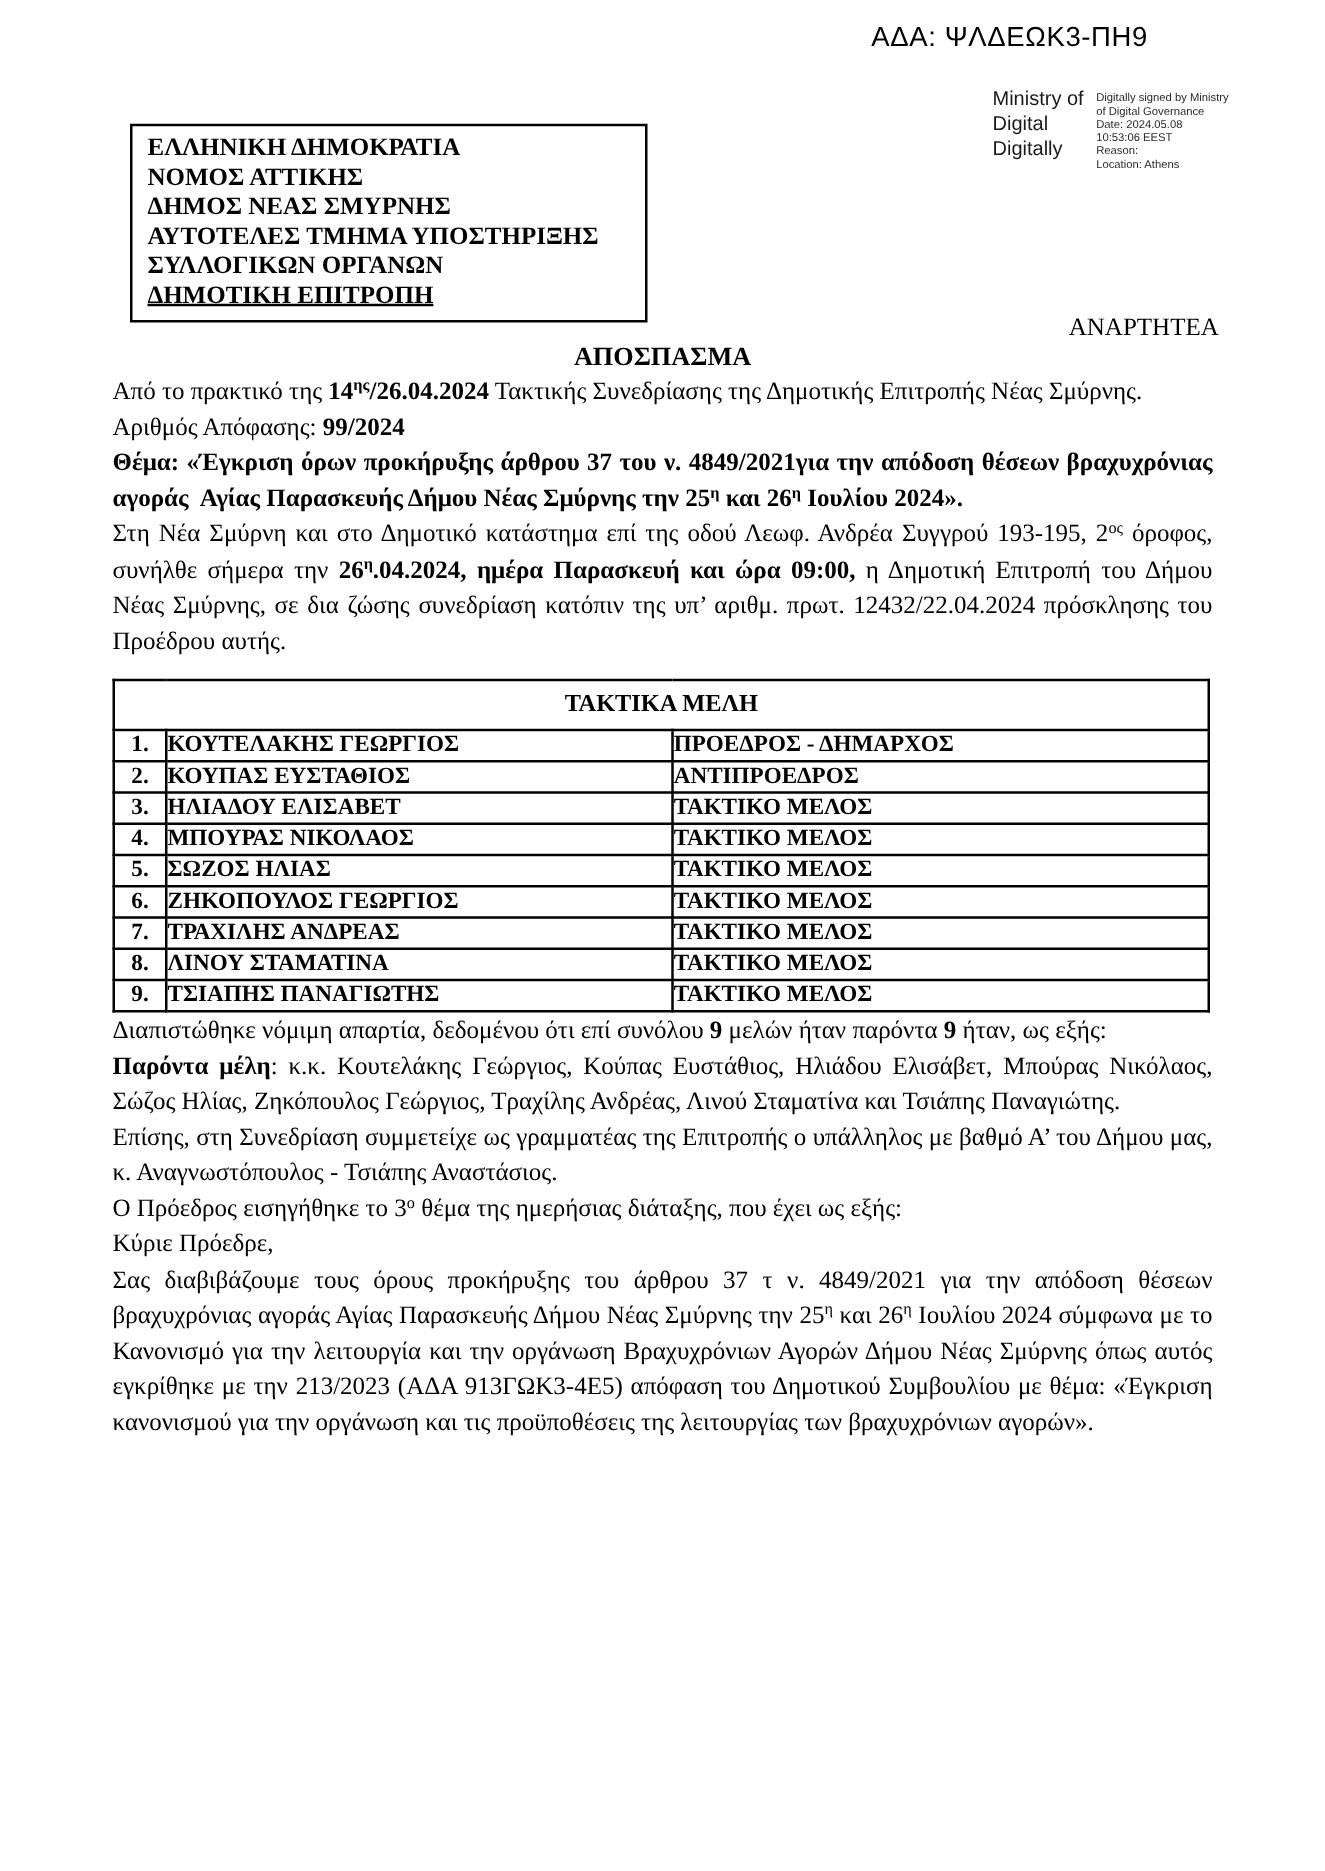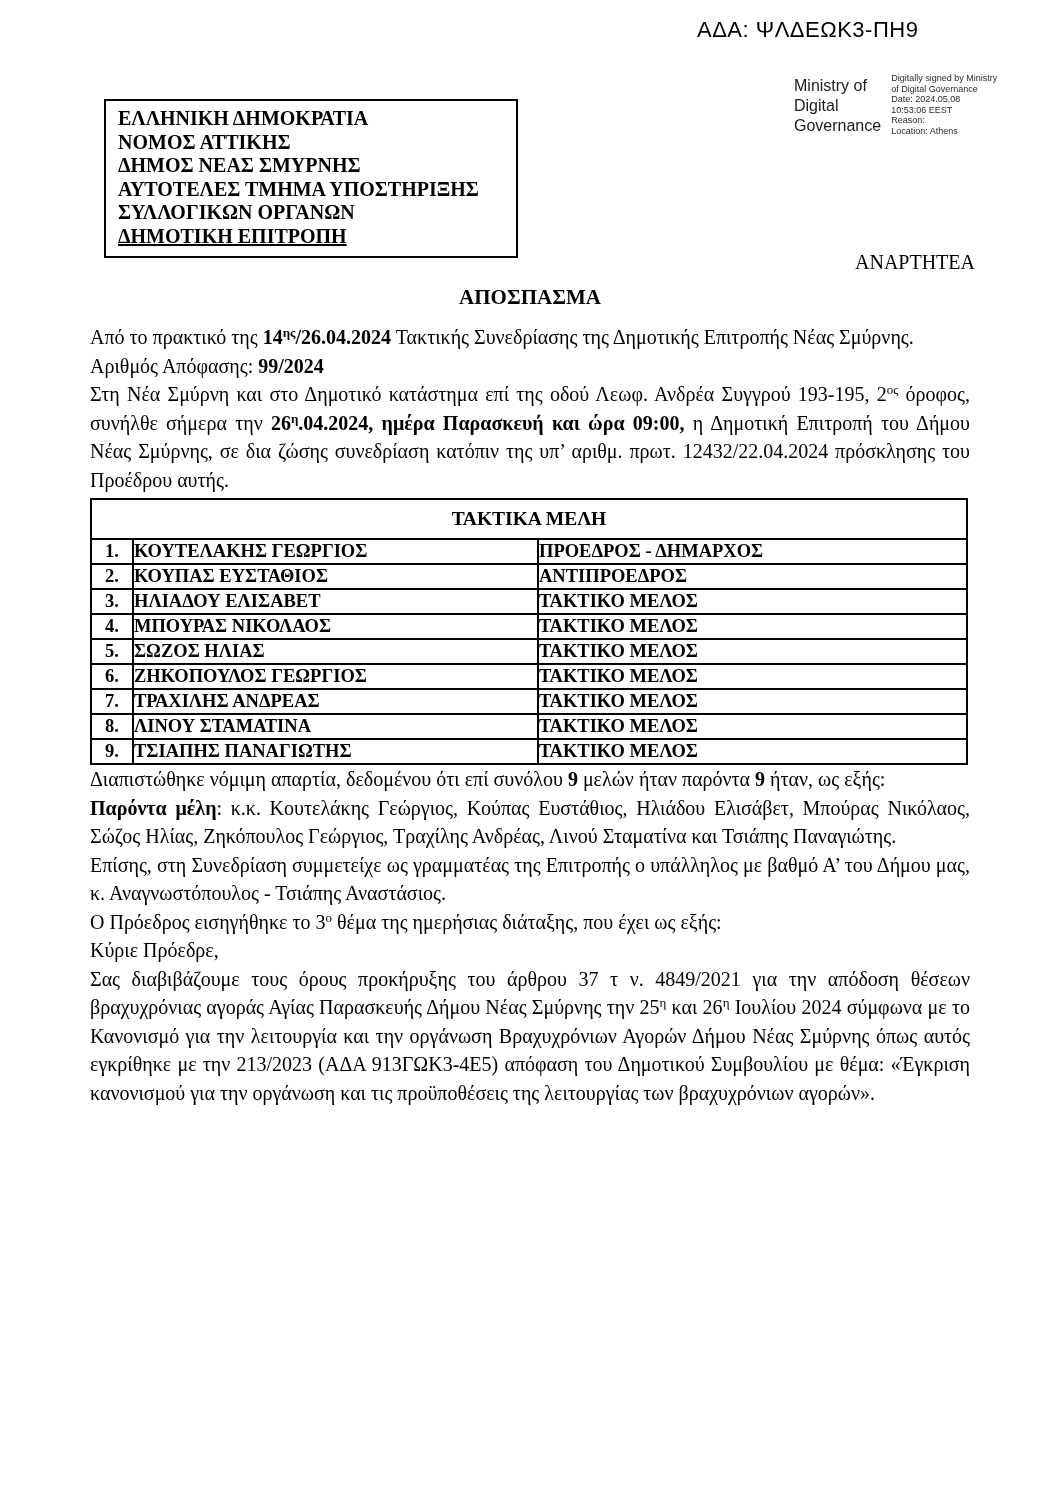--- a/index.html
+++ b/index.html
@@ -7,42 +7,42 @@
     position:relative; width:1060px; height:1427px; background:#ffffff;
     font-family:"Liberation Serif", serif; color:#000; overflow:hidden;
   }
   
   .ada {
     position:absolute; top:17px; left:697px;
     font-family:"Liberation Sans", sans-serif; font-size:22px; letter-spacing:0.5px;
   }
   
   .sig { position:absolute; top:70px; left:794px; display:flex; gap:10px;
-         font-family:"Liberation Sans", sans-serif;align-items:flex-end; }
+         font-family:"Liberation Sans", sans-serif; }
   .sig-name { font-size:16px; line-height:20px; color:#1a1a1a; }
   .sig-details { font-size:9px; line-height:10.5px; padding-top:3px; color:#2a2a2a; width:120px; }
   
   .letterhead {
     position:absolute; top:99px; left:104px; width:398px;
     border:2px solid #000; padding:6px 0 8px 12px;
     font-weight:bold; font-size:20px; line-height:23.5px;
   }
   .lh-underlined { text-decoration:underline; }
   .anartitea { position:absolute; top:251px; right:85px; font-size:20px; }
 
   .content { position:absolute; top:272px; left:90px; width:880px; }
-  .doc-title { text-align:center; font-weight:bold; font-size:21px; line-height:27px; margin:12px; }
+  .doc-title { text-align:center; font-weight:bold; font-size:21px; line-height:27px; margin:0; }
   p.body { margin:0; font-size:20px; line-height:28.5px; text-align:justify; }
   .gap-before { margin-top:29px; }
   .b { font-weight:bold; }
   sup { font-size:13px; line-height:0; vertical-align:7px; }
 
   .composition { margin:28px 0 0 145px; font-size:20px; line-height:28px; text-align:left; }
 
-  table.members { border-collapse:collapse; width:878px; margin-top:4px;
+  table.members { border-collapse:collapse; width:878px; margin-top:16px;
                   font-weight:bold; font-size:18.5px; }
   table.members th, table.members td { border:2px solid #000; }
   table.members th { height:36px; text-align:center; font-size:19.5px; }
   table.members td { height:21px; line-height:21px; padding:1px 0; }
   td.c-num  { width:40px; text-align:center; }
   td.c-name { width:403px; padding-left:10px; }
   td.c-role { padding-left:10px; }
 
   .quorum { margin-top:30px; }
 
@@ -58,21 +58,21 @@
 <body>
 
 <div class="page">
 
   <div class="ada">ΑΔΑ: ΨΛΔΕΩΚ3-ΠΗ9</div>
 
   <div class="sig">
     <div class="sig-name">
         <div>Ministry of</div>
         <div>Digital</div>
-        <div>Governance</div>
+        <div>Digitally</div>
       </div>
     <div class="sig-details">
         <div>Digitally signed by Ministry</div>
         <div>of Digital Governance</div>
         <div>Date: 2024.05.08</div>
         <div>10:53:06 EEST</div>
         <div>Reason:</div>
         <div>Location: Athens</div>
       </div>
   </div>
@@ -89,20 +89,21 @@
   </div>
 
   <div class="anartitea">ΑΝΑΡΤΗΤΕΑ</div>
 
   <div class="content">
     <p class="doc-title">ΑΠΟΣΠΑΣΜΑ</p>
 
     <p class="body"><span>Από το πρακτικό της </span><span class="b">14</span><sup class="b">ης</sup><span class="b">/26.04.2024</span><span> Τακτικής Συνεδρίασης της Δημοτικής Επιτροπής Νέας Σμύρνης.</span></p>
     <p class="body"><span>Αριθμός Απόφασης: </span><span class="b">99/2024</span></p>
 
+    <p class="body gap-before"><span class="b">Θέμα: «Έγκριση όρων προκήρυξης άρθρου 37 του ν. 4849/2021για την απόδοση θέσεων βραχυχρόνιας αγοράς&nbsp; Αγίας Παρασκευής Δήμου Νέας Σμύρνης την 25</span><sup class="b">η</sup><span class="b"> και 26</span><sup class="b">η</sup><span class="b"> Ιουλίου 2024».</span></p>
 
     <p class="body gap-before"><span>Στη Νέα Σμύρνη και στο Δημοτικό κατάστημα επί της οδού Λεωφ. Ανδρέα Συγγρού 193-195, 2</span><sup>ος</sup><span> όροφος, συνήλθε σήμερα την </span><span class="b">26</span><sup class="b">η</sup><span class="b">.04.2024, ημέρα Παρασκευή και ώρα 09:00,</span><span> η Δημοτική Επιτροπή του Δήμου Νέας Σμύρνης, σε δια ζώσης συνεδρίαση κατόπιν της υπ’ αριθμ. πρωτ. 12432/22.04.2024 πρόσκλησης του Προέδρου αυτής.</span></p>
 
 
     <table class="members">
       <thead>
         <tr>
           <th colspan="3">ΤΑΚΤΙΚΑ ΜΕΛΗ</th>
         </tr>
       </thead>

